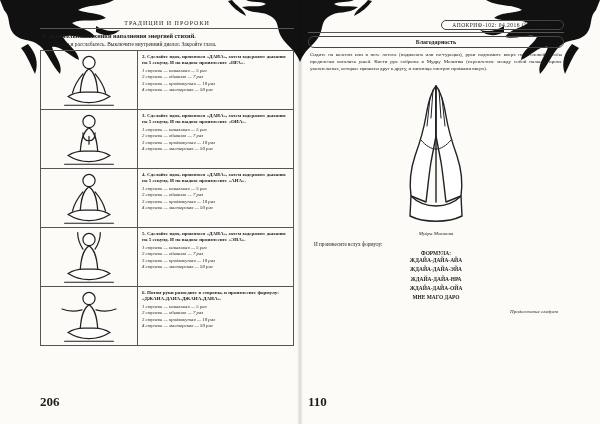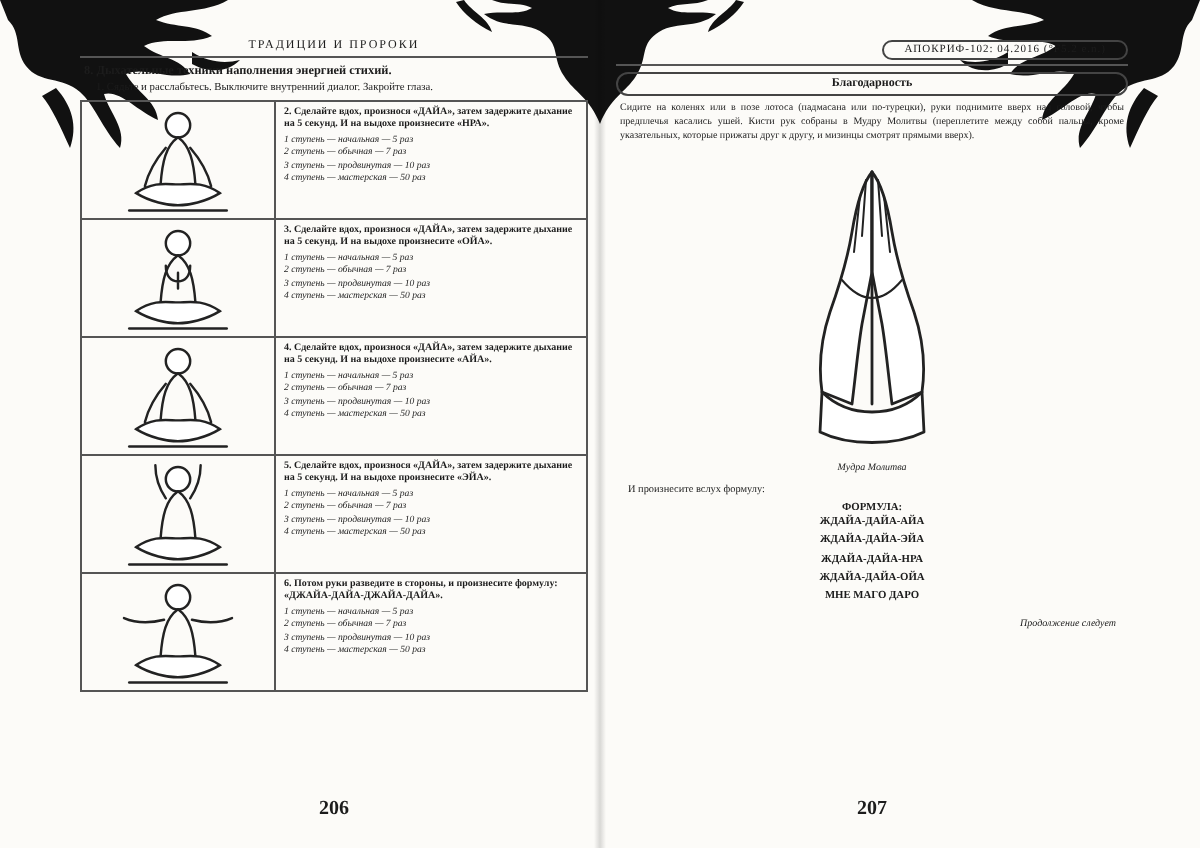--- a/index.html
+++ b/index.html
@@ -53,21 +53,21 @@
     font-weight:bold;font-size:6px;padding:2px 0;margin:2px 0 4px;
   }
   .para{font-size:5px;line-height:1.35;text-align:justify;padding:0 2px;}
   .hands-wrap{text-align:center;margin-top:4px;}
   .hands{width:110px;height:150px;}
   .caption{font-size:5px;font-style:italic;text-align:center;margin-top:1px;}
   .instruction{font-size:5.2px;margin:5px 0 2px 6px;}
   .formula-label{font-size:5.4px;font-weight:bold;text-align:center;margin-top:3px;}
   .formula-line{font-size:5.4px;font-weight:bold;text-align:center;line-height:1.7;}
   .continuation{font-size:5px;font-style:italic;text-align:right;margin-top:7px;padding-right:6px;}
-  .pageno{position:absolute;bottom:2px;left:0;right:0;text-align:center;font-weight:bold;font-size:10px;}
+  .pageno{position:absolute;bottom:2px;left:0;right:0;text-align:left;font-weight:bold;font-size:13px;}
 </style>
 </head>
 <body>
 
 <div class="spread">
 
   <svg class="orn orn-left" viewBox="0 0 122 76">
     <g fill="#111">
       <path d="M0,0 H114 C102,7 88,4 78,10 C88,14 98,12 106,18 C94,23 82,18 72,23 C80,29 90,29 95,37 C83,40 72,33 63,37 C68,46 78,50 79,60 C68,55 60,45 52,47 C55,57 63,64 60,74 C51,64 47,52 40,46 C31,38 20,42 13,33 C7,25 11,17 4,10 Z"></path>
       <path d="M28,44 C36,53 39,63 35,74 C30,63 26,54 21,48 Z"></path>
@@ -234,16 +234,16 @@
     <div class="instruction">И произнесите вслух формулу:</div>
     <div class="formula-label">ФОРМУЛА:</div>
     <div class="formula-line">ЖДАЙА-ДАЙА-АЙА</div>
     <div class="formula-line">ЖДАЙА-ДАЙА-ЭЙА</div>
     <div class="formula-line">ЖДАЙА-ДАЙА-НРА</div>
     <div class="formula-line">ЖДАЙА-ДАЙА-ОЙА</div>
     <div class="formula-line">МНЕ МАГО ДАРО</div>
 
     <div class="continuation">Продолжение следует</div>
 
-    <div class="pageno">207</div>
+    <div class="pageno">110</div>
   </div>
 
 </div>
 
 </body></html>

